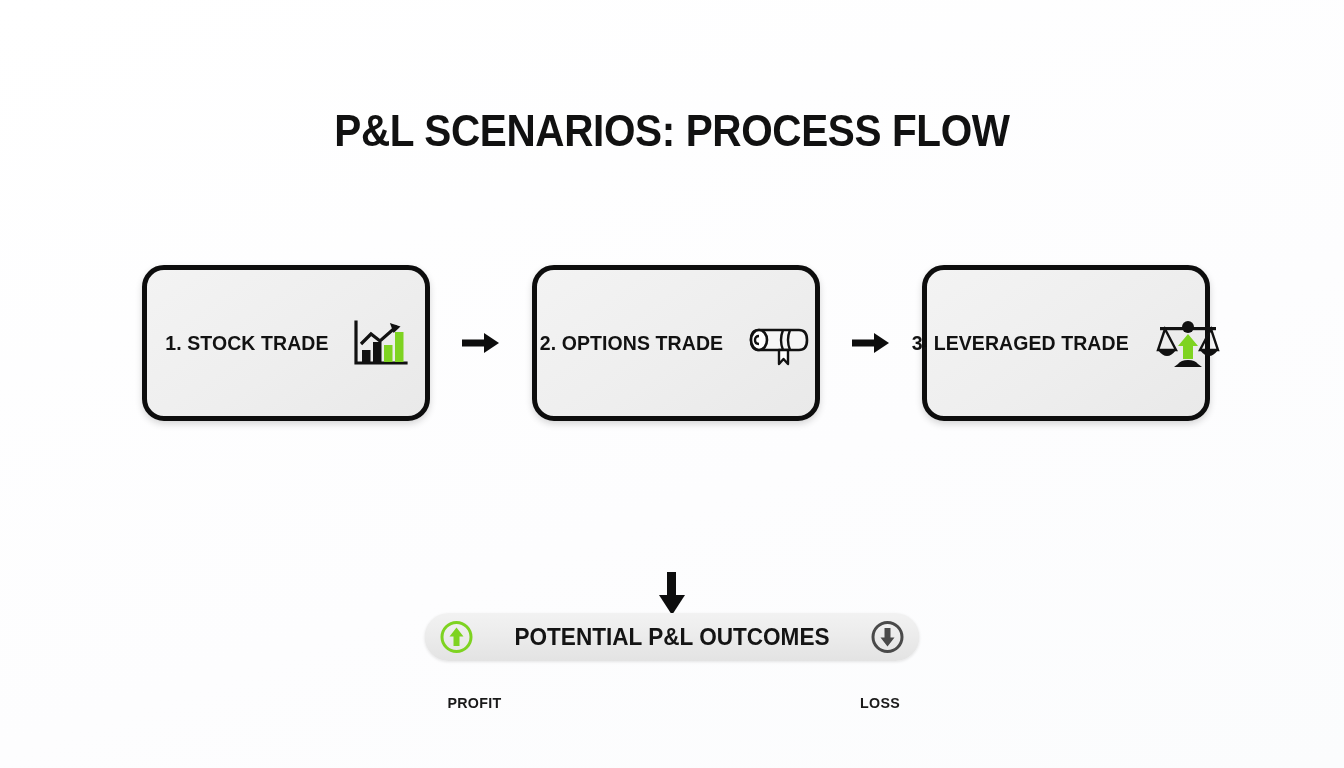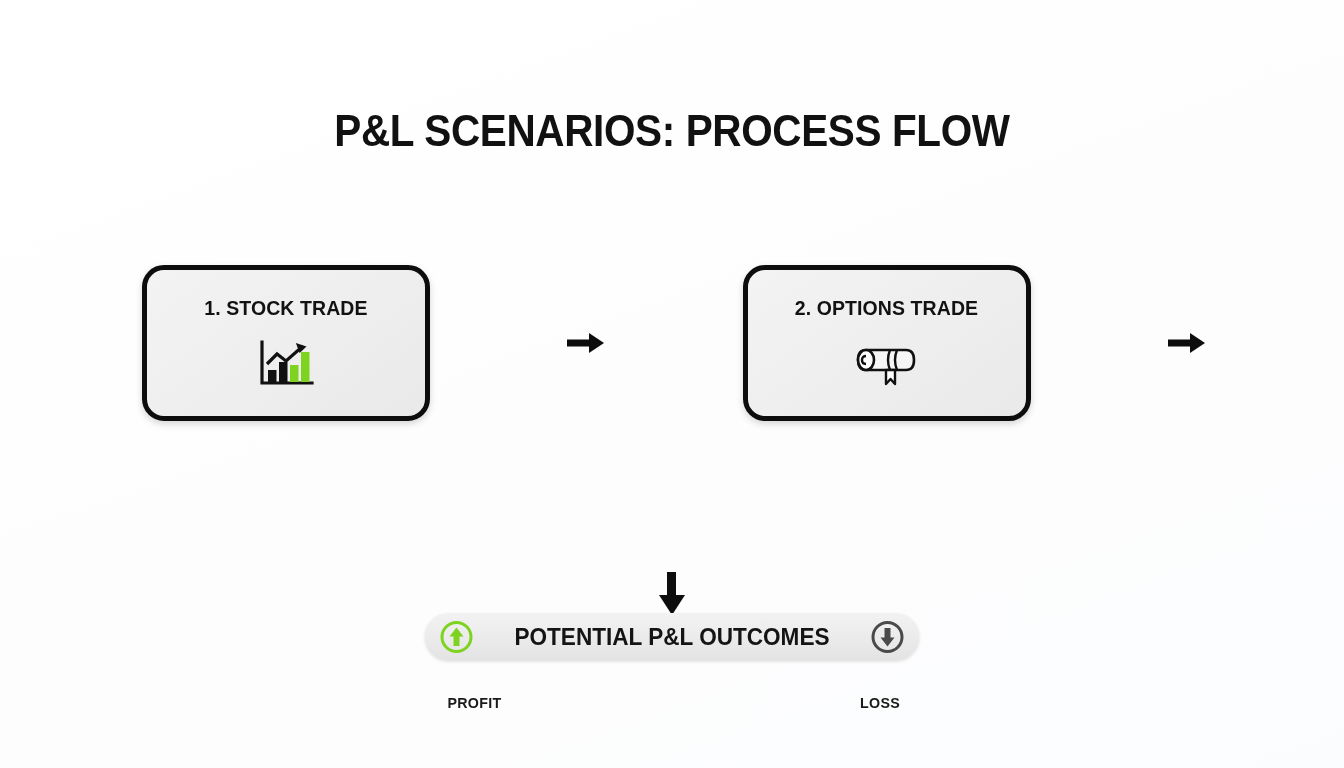--- a/index.html
+++ b/index.html
@@ -50,21 +50,21 @@
   }
   .step-box {
     width: 288px;
     height: 156px;
     box-sizing: border-box;
     border: 5px solid #0d0d0d;
     border-radius: 22px;
     background: linear-gradient(145deg, #f3f3f3 0%, #eeeeee 55%, #e9e9e9 100%);
     box-shadow: 0 3px 7px rgba(0,0,0,0.16);
     display: flex;
-    flex-direction: column;
+    flex-direction: row;
     align-items: center;
     justify-content: center;
     gap: 16px;
     position: relative;
   }
   .step-label {
     font-size: 20.5px;
     font-weight: 700;
     color: #121212;
     letter-spacing: 0.1px;
@@ -201,20 +201,41 @@
       </div>
     </div>
 
     <div class="arrow-right">
       <svg width="42" height="26" viewBox="0 0 42 26">
         <rect x="2" y="9.5" width="24" height="7" fill="#0d0d0d"></rect>
         <path d="M24 3 L39 13 L24 23 Z" fill="#0d0d0d"></path>
       </svg>
     </div>
 
+    <div class="step-box">
+      <div class="step-label">3. LEVERAGED TRADE</div>
+      <div class="step-icon">
+        <svg width="76" height="54" viewBox="0 0 76 54">
+
+          <rect x="10" y="10" width="56" height="3.2" fill="#111111"></rect>
+
+          <circle cx="38" cy="10" r="6" fill="#111111"></circle>
+
+          <path d="M15 12 L8 33 L26 33 Z" fill="none" stroke="#111111" stroke-width="2.4"></path>
+          <path d="M8 33 Q17 45 26 33 Z" fill="#111111"></path>
+
+          <path d="M61 12 L50 33 L68 33 Z" fill="none" stroke="#111111" stroke-width="2.4"></path>
+          <path d="M50 33 Q59 45 68 33 Z" fill="#111111"></path>
+
+          <path d="M38 17 L48 29 L43 29 L43 42 L33 42 L33 29 L28 29 Z" fill="#7ED321"></path>
+
+          <path d="M28 47 Q31 43 38 43 Q45 43 48 47 L52 50 L24 50 Z" fill="#111111"></path>
+        </svg>
+      </div>
+    </div>
 
   </div>
 
   <div class="arrow-down">
     <svg width="34" height="48" viewBox="0 0 34 48">
       <rect x="12" y="2" width="9" height="26" fill="#0d0d0d"></rect>
       <path d="M4 25 L17 45 L30 25 Z" fill="#0d0d0d"></path>
     </svg>
   </div>
 

